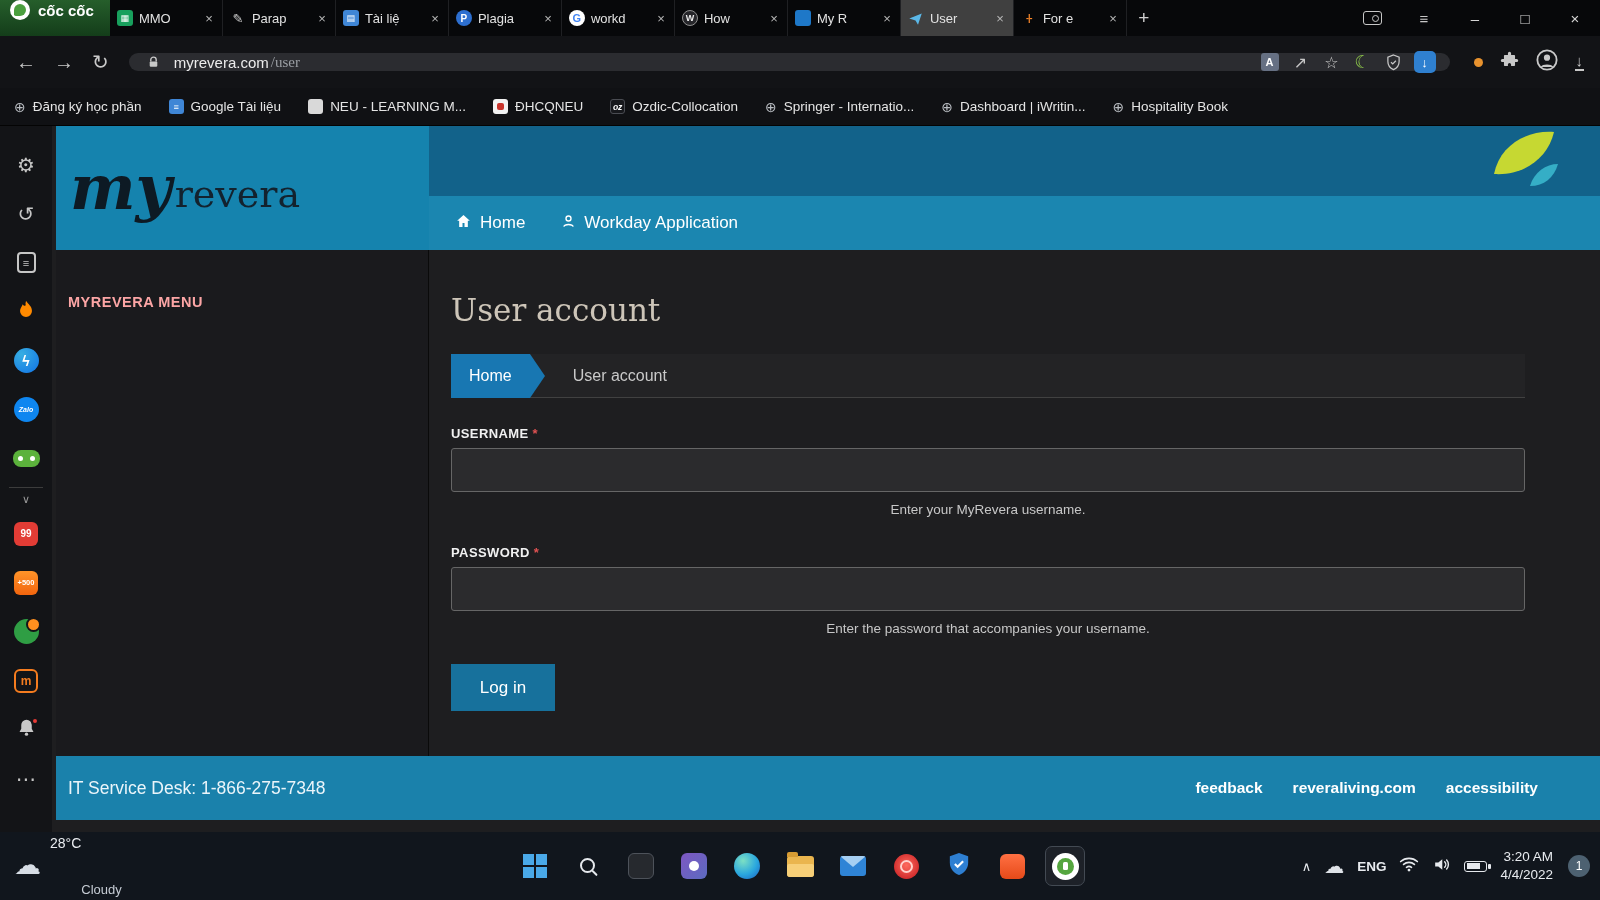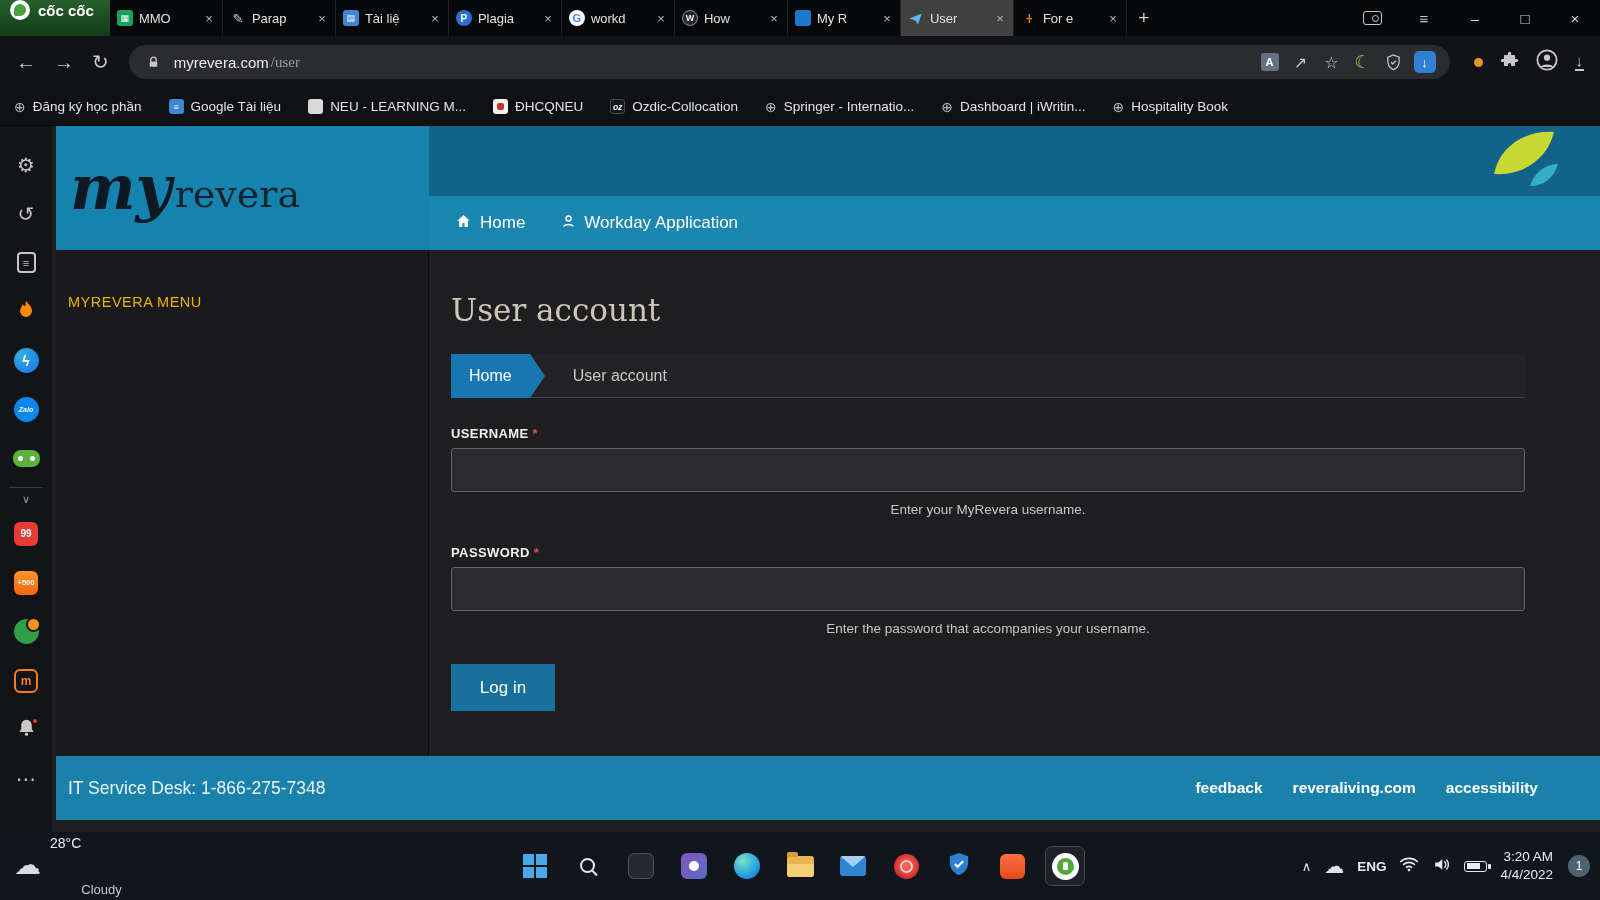--- a/index.html
+++ b/index.html
@@ -30,21 +30,21 @@
   .newtab{width:34px;display:flex;align-items:center;justify-content:center;color:#cfcfcf;font-size:19px;}
   .tb-spacer{flex:1;}
   .tb-ico{width:52px;display:flex;align-items:center;justify-content:center;color:#c7c7c7;font-size:15px;}
   .cap-box{width:19px;height:14px;border:1.7px solid #c7c7c7;border-radius:3px;position:relative;}
   .cap-box::after{content:"";position:absolute;right:2px;bottom:2px;width:5px;height:5px;border:1.5px solid #c7c7c7;border-radius:50%;}
   .wc{width:50px;display:flex;align-items:center;justify-content:center;color:#d6d6d6;font-size:15px;}
 
   
   .toolbar{position:absolute;top:36px;left:0;right:0;height:52px;background:#121316;display:flex;align-items:center;padding:0 16px;gap:18px;}
   .nav-ico{color:#c9c9c9;font-size:20px;line-height:1;}
-  .urlbar{flex:1;height:34px;background:#2b2c30;border-radius:17px;display:flex;align-items:center;gap:9px;padding:0 14px;margin:0 2px;}
+  .urlbar{flex:1;height:18px;background:#2b2c30;border-radius:17px;display:flex;align-items:center;gap:9px;padding:0 14px;margin:0 2px;}
   .host{color:#ececec;font-size:15px;}
   .path{color:#9b9fa4;font-size:15px;margin-left:-7px;font-family:Liberation Serif, serif;}
   .url-spacer{flex:1;}
   .pill-ico{display:flex;align-items:center;justify-content:center;min-width:22px;color:#c6c6c6;font-size:16px;}
   .ico-translate{width:18px;height:18px;background:#667083;border-radius:3px;color:#fff;font-size:11px;font-weight:700;display:flex;align-items:center;justify-content:center;}
   .ico-moon{color:#8bc34a;font-size:18px;}
   .ico-dlbox{width:22px;height:22px;background:#2f80d0;border-radius:5px;color:#fff;font-size:13px;display:flex;align-items:center;justify-content:center;font-weight:700;}
   .after-url{display:flex;align-items:center;gap:17px;padding-left:4px;}
   .dot-orange{width:9px;height:9px;border-radius:50%;background:#e8922e;}
   .dl-tray{color:#c8c8c8;font-size:15px;border-bottom:2px solid #c8c8c8;line-height:1.05;padding:0 1px;}
@@ -85,21 +85,21 @@
   .ph{position:absolute;top:0;left:4px;right:0;height:124px;}
   .logo-box{position:absolute;left:0;top:0;width:373px;height:124px;background:#1583ae;display:flex;align-items:center;padding-left:14px;}
   .lg-my{font-family:"DejaVu Serif",serif;font-style:italic;font-weight:700;font-size:62px;line-height:.85;color:#0d1a24;}
   .lg-rev{font-family:"DejaVu Serif",serif;font-size:38px;color:#13222e;margin-left:3px;transform:translateY(6px);}
   .band-top{position:absolute;left:373px;right:0;top:0;height:70px;background:#12628a;}
   .band-crumb{position:absolute;left:373px;right:0;top:70px;height:54px;background:#1b86b0;display:flex;align-items:center;gap:36px;padding-left:26px;}
   .crumb{display:flex;align-items:center;gap:8px;color:#fff;font-size:17px;}
   .leaf{position:absolute;top:2px;right:38px;}
   .pb{position:absolute;top:124px;left:4px;right:0;bottom:76px;display:flex;}
   .psb{width:373px;background:#1a1a1d;border-right:1px solid #0a0a0a;flex:0 0 373px;}
-  .menu-title{margin:44px 0 0 12px;color:#eab308;font-size:14.5px;font-weight:400;letter-spacing:.5px;}
+  .menu-title{margin:44px 0 0 12px;color:#fca5a5;font-size:14.5px;font-weight:700;letter-spacing:.5px;}
   .content{flex:1;padding:12px 75px 0 22px;overflow:hidden;}
   .page-title{font-family:"DejaVu Serif",serif;font-weight:400;font-size:31px;color:#cdc5b8;margin:30px 0 0 0;}
   .ctabs{margin-top:26px;height:44px;background:#232325;border-bottom:1px solid #414141;display:flex;align-items:center;}
   .tab-home{height:44px;background:#1877b2;color:#fff;display:flex;align-items:center;padding:0 18px;font-size:16px;position:relative;}
   .tab-home::after{content:"";position:absolute;right:-15px;top:0;border-top:22px solid transparent;border-bottom:22px solid transparent;border-left:15px solid #1877b2;z-index:2;}
   .ctab-cur{margin-left:43px;color:#c9c9c9;font-size:16px;}
   .flabel{margin-top:28px;font-size:13px;font-weight:700;color:#f1f1f1;letter-spacing:.4px;}
   .req{color:#e05252;margin-left:4px;}
   .finput{display:block;width:100%;height:44px;margin-top:7px;background:#2b2b2d;border:1px solid #666;border-radius:3px;color:#eee;font-size:15px;padding:0 10px;font-family:inherit;}
   .fhelp{margin-top:10px;font-size:13.5px;color:#c7c7c7;text-align:center;}

